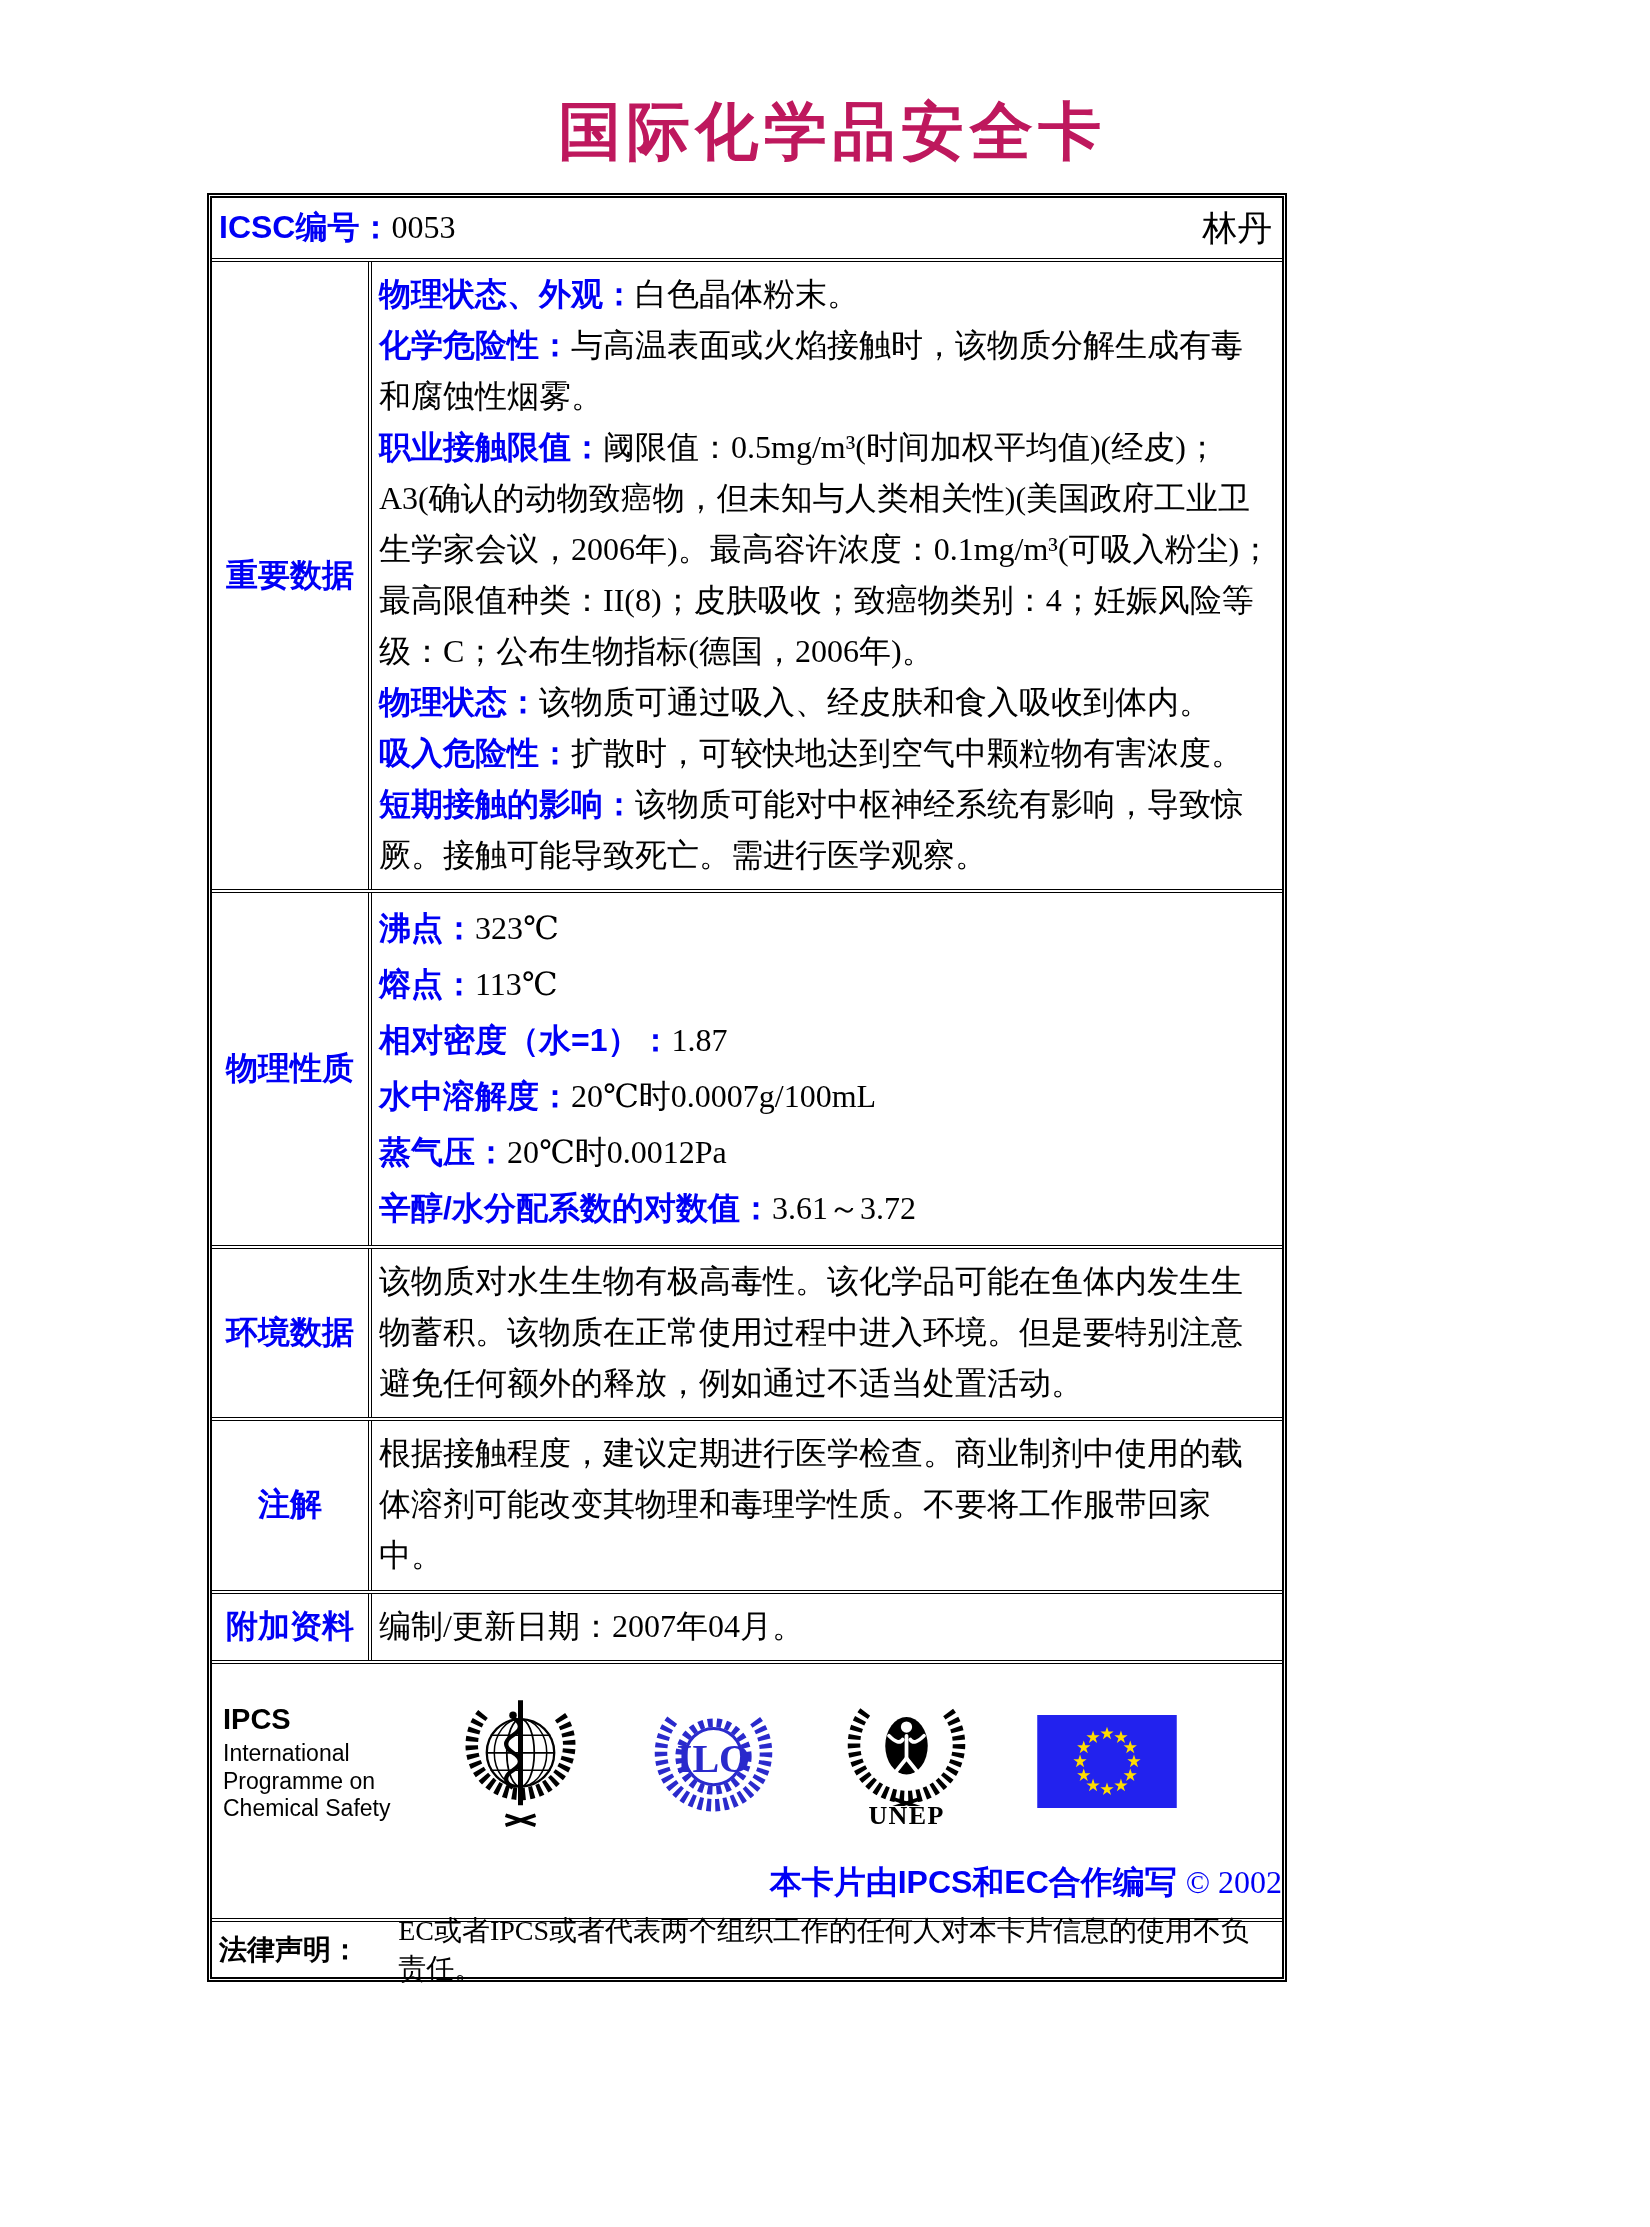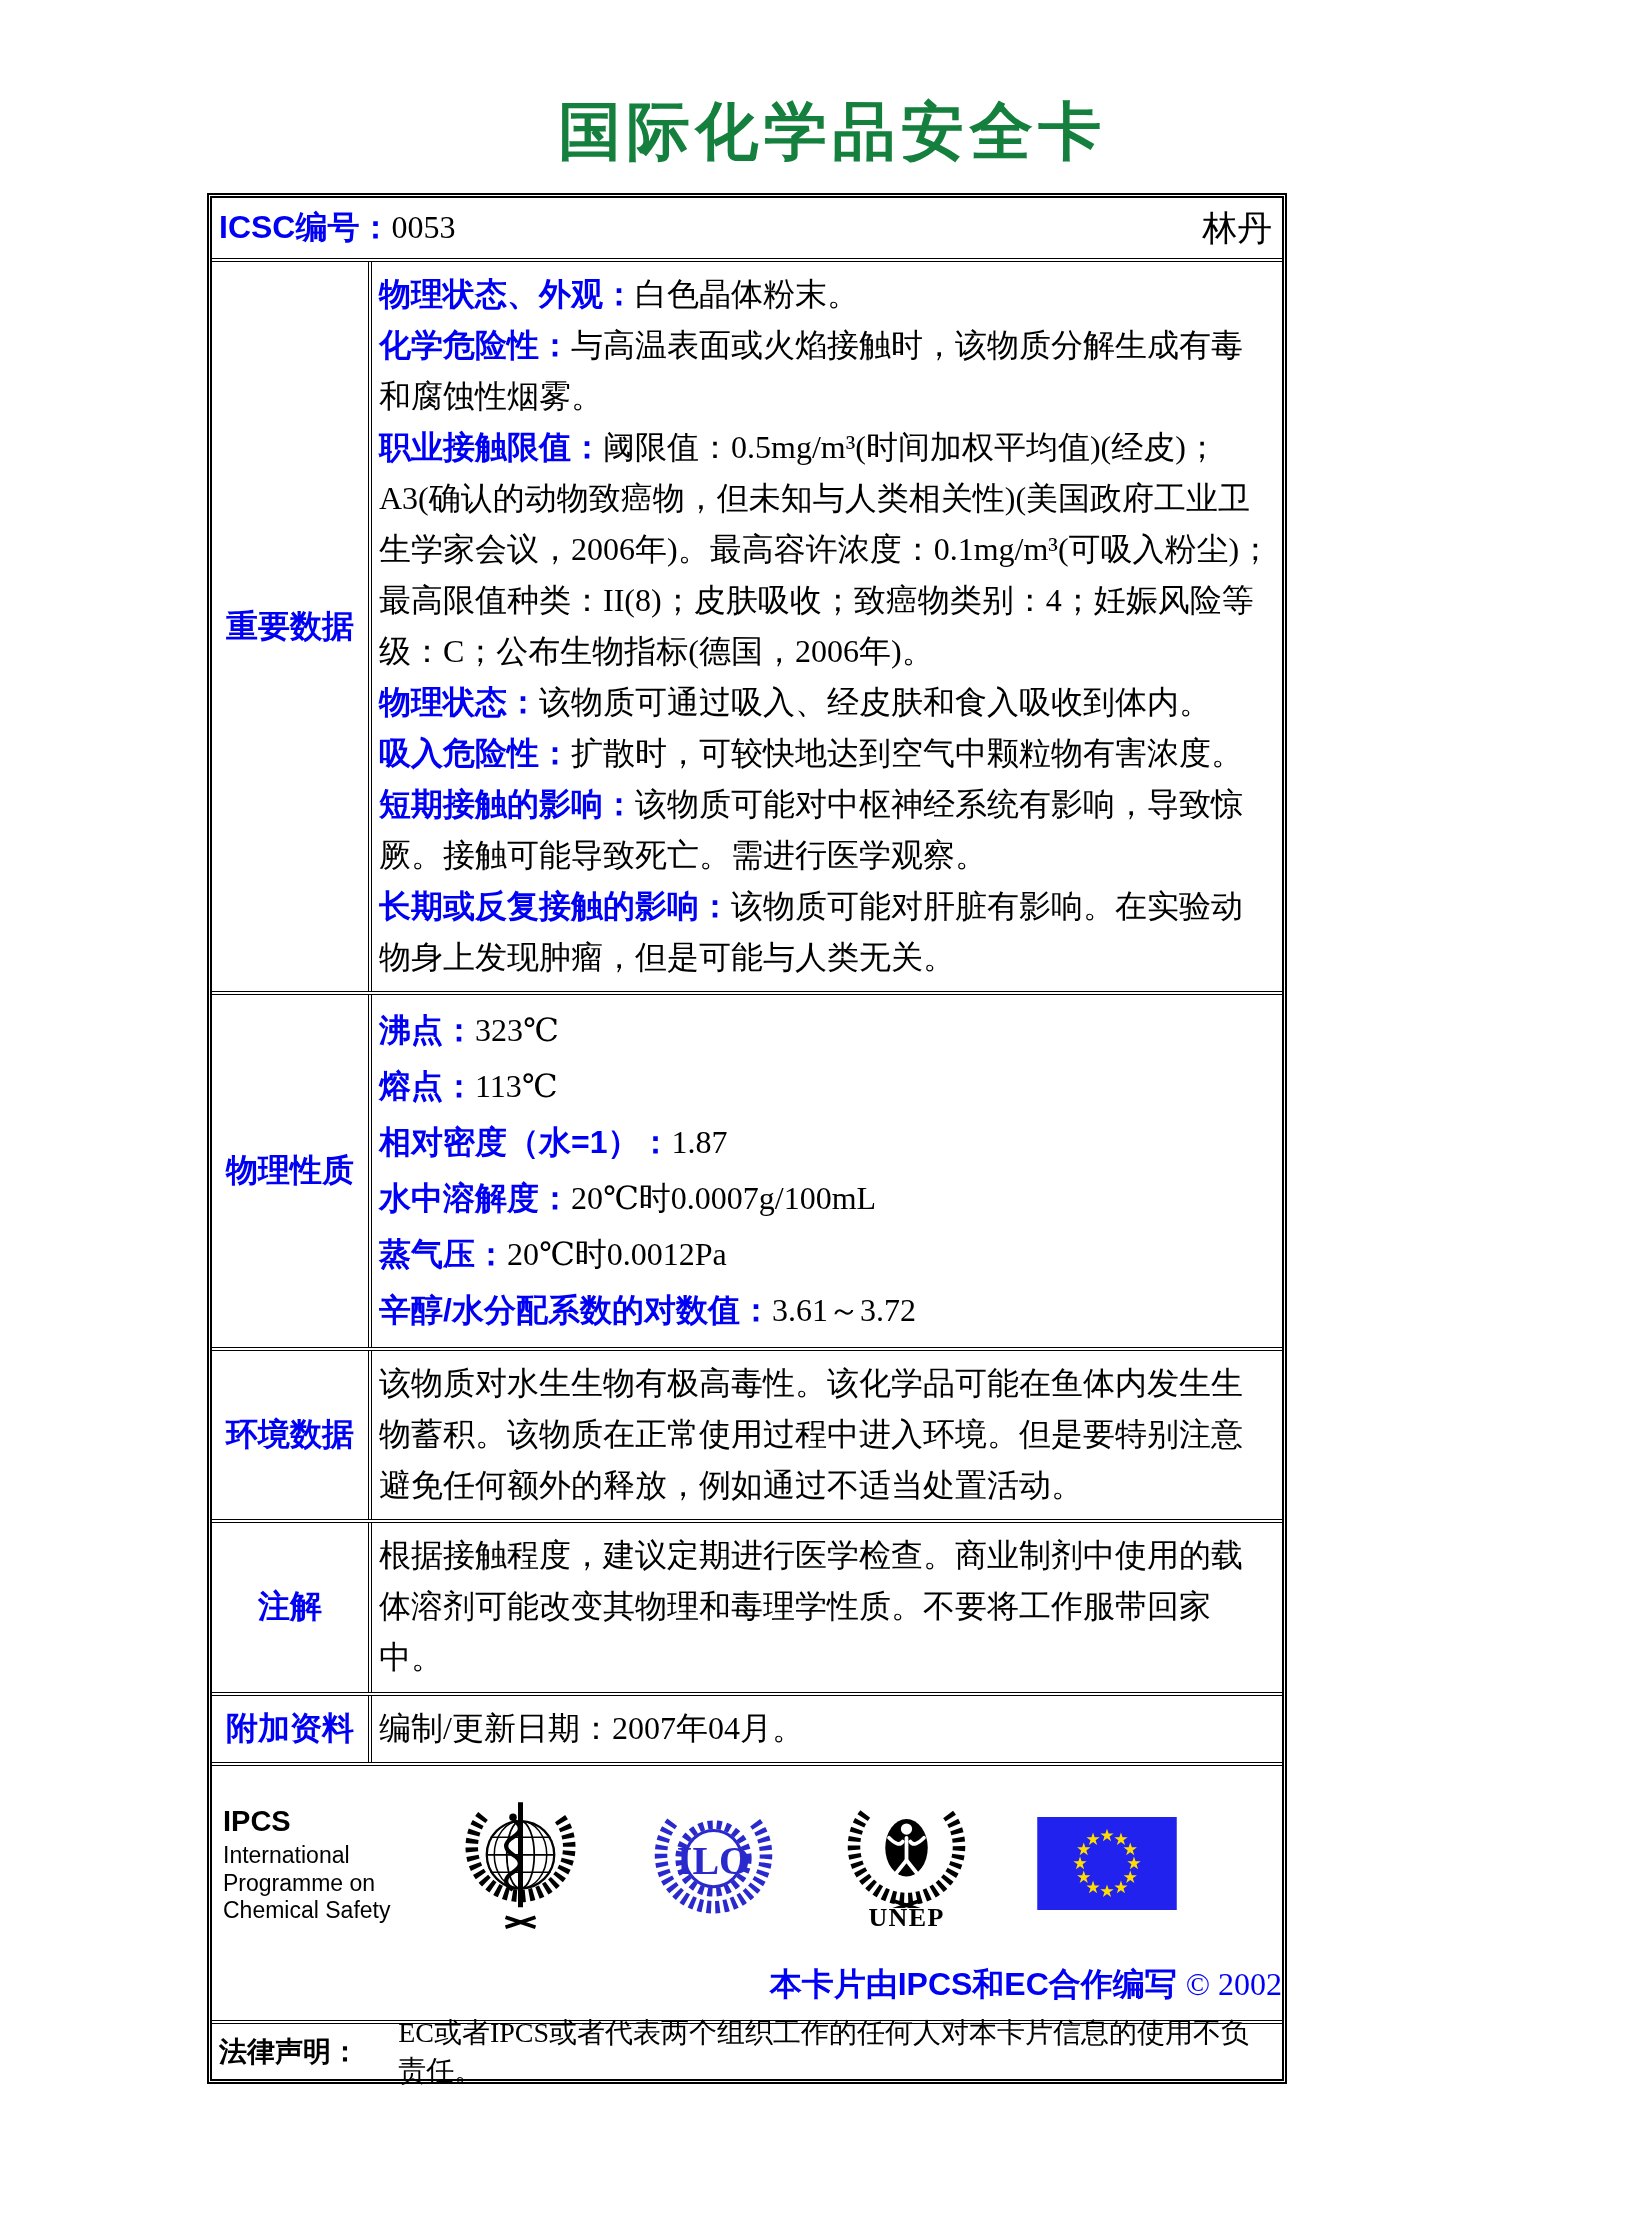--- a/index.html
+++ b/index.html
@@ -13,21 +13,21 @@
 
   .main-title {
     margin-top: 89px;
     margin-left: 207px;
     width: 1251px;
     text-align: center;
     font-family: "Liberation Sans", "DejaVu Sans", sans-serif;
     font-weight: bold;
     font-size: 63px;
     letter-spacing: 5.6px;
-    color: #15803d;
+    color: #be185d;
   }
 
   .card {
     margin: 18px 0 0 207px;
     width: 1080px;
     border: 5.6px double #000;
     background: #fff;
   }
 
   .row { display: flex; width: 100%; }
@@ -137,21 +137,20 @@
 
     <div class="row">
       <div class="row-label">重要数据</div>
       <div class="row-content">
         <p class="item"><span class="blue-label">物理状态、外观：</span><span>白色晶体粉末。</span></p>
         <p class="item"><span class="blue-label">化学危险性：</span><span>与高温表面或火焰接触时，该物质分解生成有毒和腐蚀性烟雾。</span></p>
         <p class="item"><span class="blue-label">职业接触限值：</span><span>阈限值：0.5mg/m³(时间加权平均值)(经皮)；A3(确认的动物致癌物，但未知与人类相关性)(美国政府工业卫生学家会议，2006年)。最高容许浓度：0.1mg/m³(可吸入粉尘)；最高限值种类：II(8)；皮肤吸收；致癌物类别：4；妊娠风险等级：C；公布生物指标(德国，2006年)。</span></p>
         <p class="item"><span class="blue-label">物理状态：</span><span>该物质可通过吸入、经皮肤和食入吸收到体内。</span></p>
         <p class="item"><span class="blue-label">吸入危险性：</span><span>扩散时，可较快地达到空气中颗粒物有害浓度。</span></p>
         <p class="item"><span class="blue-label">短期接触的影响：</span><span>该物质可能对中枢神经系统有影响，导致惊厥。接触可能导致死亡。需进行医学观察。</span></p>
-        <p class="item"><span class="blue-label">长期或反复接触的影响：</span><span>该物质可能对肝脏有影响。在实验动物身上发现肿瘤，但是可能与人类无关。</span></p>
       </div>
     </div>
 
     <div class="row">
       <div class="row-label">物理性质</div>
       <div class="row-content pp">
         <p class="item"><span class="blue-label">沸点：</span><span>323℃</span></p>
         <p class="item"><span class="blue-label">熔点：</span><span>113℃</span></p>
         <p class="item"><span class="blue-label">相对密度（水=1）：</span><span>1.87</span></p>
         <p class="item"><span class="blue-label">水中溶解度：</span><span>20℃时0.0007g/100mL</span></p>

